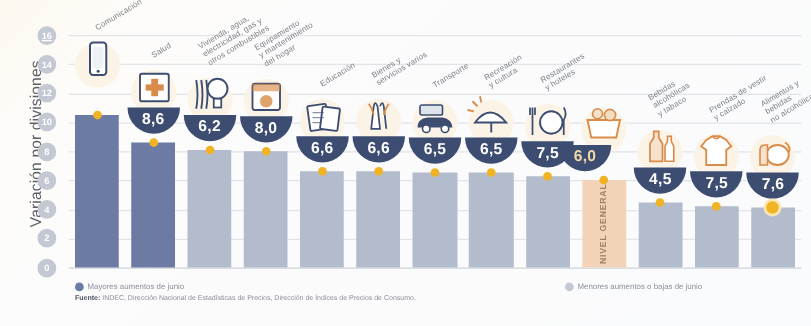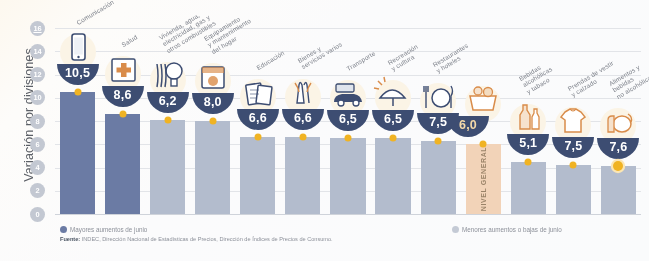--- a/index.html
+++ b/index.html
@@ -173,21 +173,20 @@
       <div class="bar strong" style="left: 4.95846px; width: 35.16px; height: 122.062px;"></div>
       <div class="dot" style="left: 22.5385px; top: 63.9375px;"></div>
       <div class="icon-wrap" style="left: 22.5385px; top: 1.9375px;">
         <span class="icon-halo"></span>
         <svg width="40" height="34" viewBox="0 0 40 34">
           <rect x="14" y="4" width="13" height="26" rx="2.5" fill="#fff" stroke="#3d4d72" stroke-width="1.6"></rect>
           <rect x="16.2" y="7.5" width="8.6" height="17" fill="#eef1f6"></rect>
           <circle cx="20.5" cy="27" r="1.2" fill="#3d4d72"></circle>
         </svg>
       </div>
-      <div class="badge" style="left: 22.5385px; top: 35.9375px;">10,5</div>
       <div class="cat-label" style="left: 23.5385px; top: -9.4625px;">Comunicación</div>
       <div class="bar strong" style="left: 50.0354px; width: 35.16px; height: 99.975px;"></div>
       <div class="dot" style="left: 67.6154px; top: 86.025px;"></div>
       <div class="icon-wrap" style="left: 67.6154px; top: 24.025px;">
         <span class="icon-halo"></span>
         <svg width="40" height="34" viewBox="0 0 40 34">
           <rect x="9" y="7" width="23" height="22" rx="1.5" fill="#fff" stroke="#3d4d72" stroke-width="1.5"></rect>
           <rect x="18" y="11" width="5.5" height="14" fill="#d98c4a"></rect>
           <rect x="13.5" y="15.5" width="14.5" height="5" fill="#d98c4a"></rect>
         </svg>
@@ -301,21 +300,21 @@
       <div class="badge tan" style="left: 413px; top: 88.25px;">6,0</div>
       <div class="bar" style="left: 455.728px; width: 35.16px; height: 52.3125px;"></div>
       <div class="dot" style="left: 473.308px; top: 133.688px;"></div>
       <div class="icon-wrap" style="left: 473.308px; top: 71.6875px;">
         <span class="icon-halo"></span>
         <svg width="40" height="34" viewBox="0 0 40 34">
           <path d="M15 10 v-5 h4 v5 l3 5 v14 h-10 v-14z" fill="#f6e2cd" stroke="#d98c4a" stroke-width="1.4"></path>
           <path d="M26 13 v-4 h3 v4 l2 4 v12 h-7 v-12z" fill="#fff" stroke="#d98c4a" stroke-width="1.3"></path>
         </svg>
       </div>
-      <div class="badge" style="left: 473.308px; top: 105.688px;">5,1</div>
+      <div class="badge" style="left: 473.308px; top: 105.688px;">4,5</div>
       <div class="cat-label" style="left: 474.308px; top: 45.4875px;">Bebidas
 alcohólicas
 y tabaco</div>
       <div class="bar" style="left: 500.805px; width: 35.16px; height: 48.825px;"></div>
       <div class="dot" style="left: 518.385px; top: 137.175px;"></div>
       <div class="icon-wrap" style="left: 518.385px; top: 75.175px;">
         <span class="icon-halo"></span>
         <svg width="40" height="34" viewBox="0 0 40 34">
           <path d="M12 9 l5-3 h6 l5 3 4 5 -4 3 v12 h-16 v-12 l-4-3z" fill="#fff" stroke="#d98c4a" stroke-width="1.5"></path>
           <path d="M17 6 q3 4 6 0" stroke="#d98c4a" stroke-width="1.2" fill="none"></path>

